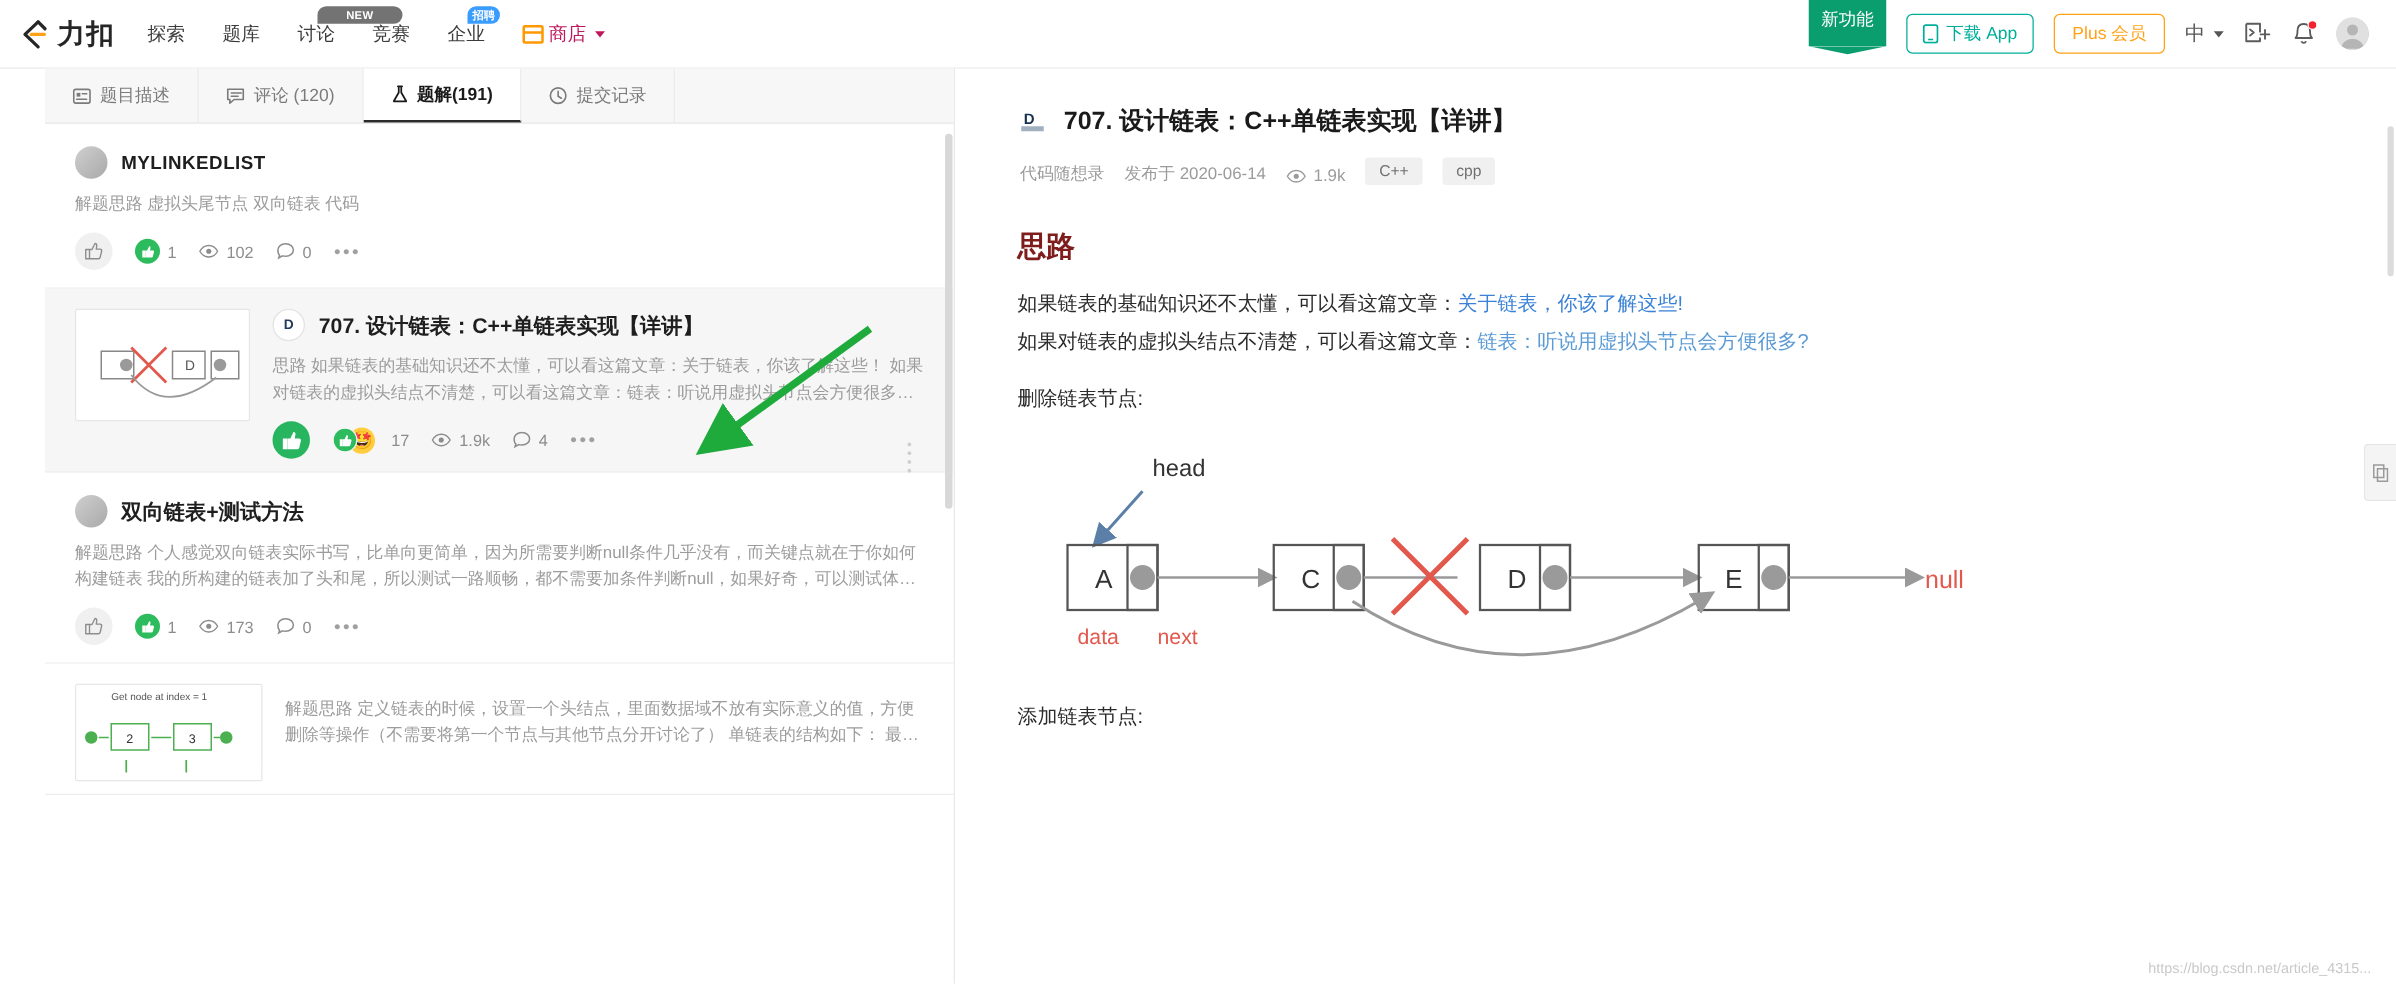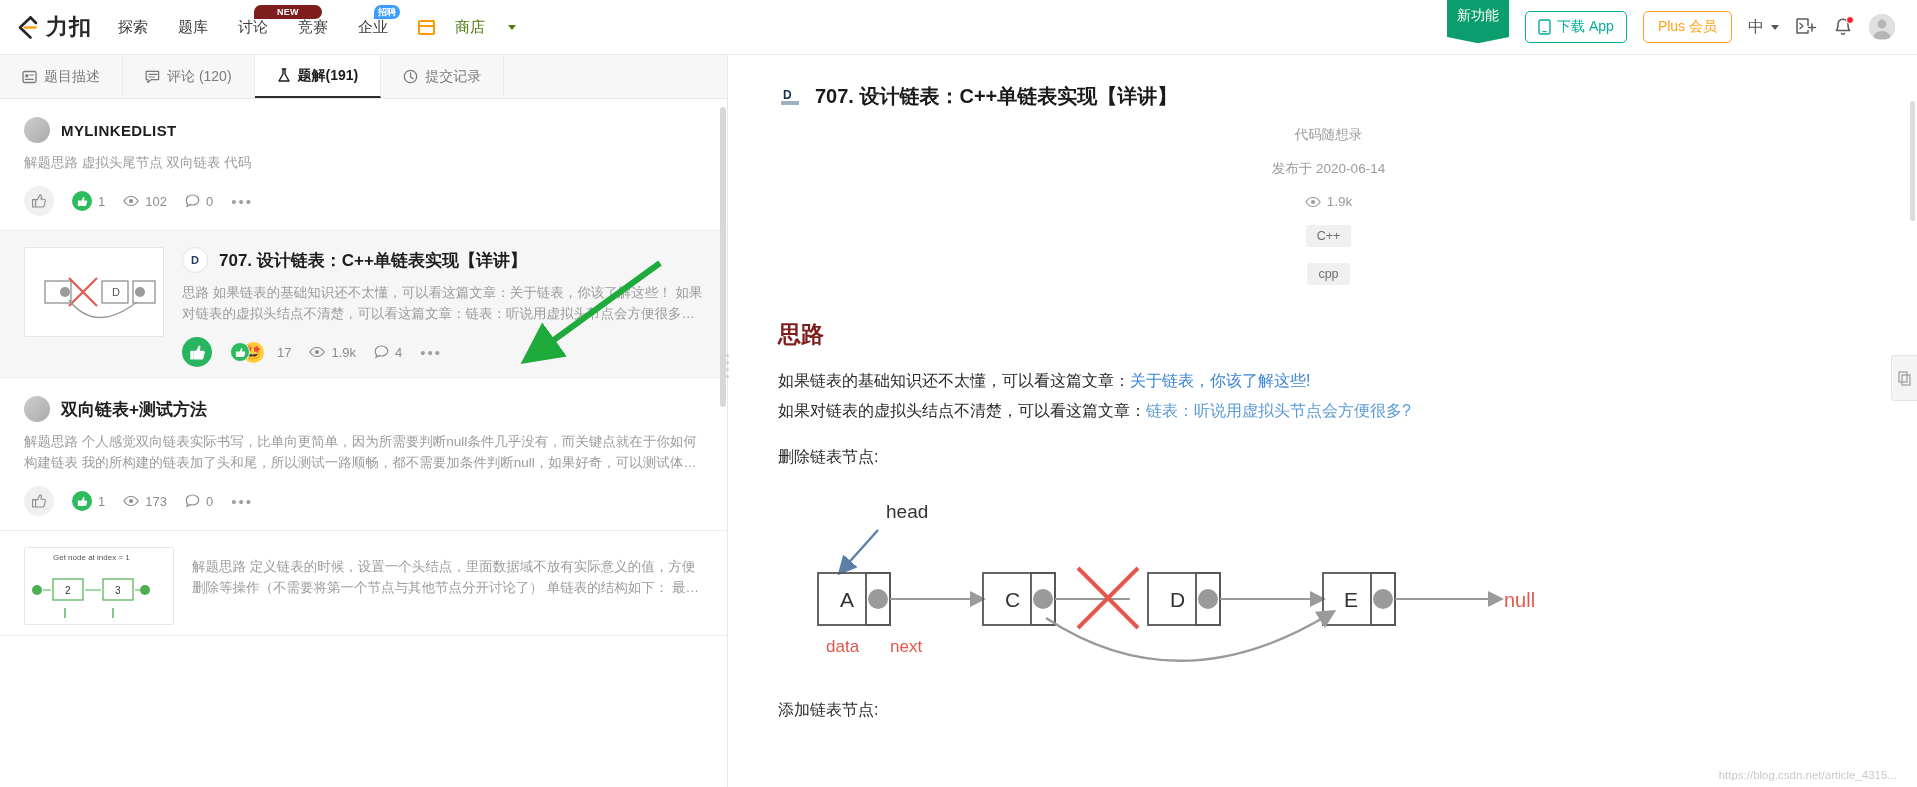--- a/index.html
+++ b/index.html
@@ -8,27 +8,27 @@
 
   
   .topnav{ height:55px; display:flex; align-items:center; padding:0 22px 0 14px;
            border-bottom:1px solid #eaeaea; background:#fff; position:relative; }
   .logo{ display:flex; align-items:center; gap:5px; margin-right:26px; }
   .logo-mark{ width:27px; height:27px; position:relative; }
   .logo-mark svg{ display:block; }
   .logo-text{ font-size:22px; font-weight:700; color:#262626; letter-spacing:1px; }
   .navlink{ position:relative; font-size:15px; color:#3c3c3c; margin-right:30px;
             cursor:pointer; white-space:nowrap; }
-  .badge-new{ position:absolute; top:-13px; left:16px; background:#7f1d1d; color:#fff;
+  .badge-new{ position:absolute; top:-13px; left:16px; background:#737373; color:#fff;
               font-size:9px; font-weight:700; border-radius:8px 8px 8px 0; padding:1px 23px;
               line-height:12px; letter-spacing:.2px; }
   .badge-hire{ position:absolute; top:-13px; left:16px; background:#3b9cff; color:#fff;
                font-size:9px; font-weight:700; border-radius:8px 8px 8px 0; padding:1px 4px;
                line-height:12px; }
-  .shop{ color:#4d7c0f; display:flex; align-items:center; gap:20px; font-size:15px;font-family:Liberation Mono, monospace; }
+  .shop{ color:#be185d; display:flex; align-items:center; gap:4px; font-size:15px;font-family:Liberation Mono, monospace; }
   .shop-ico{ width:17px; height:15px; border:2px solid #f90; border-radius:2px; position:relative; }
   .shop-ico:before{ content:""; position:absolute; left:-1px; right:-1px; top:3px; height:2px; background:#f90; }
   .caret{ border-left:4px solid transparent; border-right:4px solid transparent;
           border-top:5px solid currentColor; display:inline-block; margin-left:3px; }
 
   .nav-right{ margin-left:auto; display:flex; align-items:center; gap:16px; }
   .ribbon{ background:#0a9d6e; color:#fff; font-size:14px; padding:7px 10px 13px;
            position:relative; top:-9px; line-height:18px; }
   .ribbon:after{ content:""; position:absolute; bottom:-0px; left:0; right:0; height:9px;
                  background:#0a9d6e; clip-path:polygon(0 0,50% 70%,100% 0,100% 0,0 0); bottom:-9px; }
@@ -38,21 +38,21 @@
   .btn-plus{ border:1px solid #ffa116; color:#ffa116; border-radius:5px; padding:6px 14px;
              font-size:14px; cursor:pointer; background:#fff; }
   .lang{ display:flex; align-items:center; color:#555; font-size:16px; cursor:pointer; gap:4px; }
   .ico-btn{ color:#5b5b5b; cursor:pointer; display:flex; align-items:center; position:relative; }
   .dot-red{ position:absolute; top:-1px; right:-1px; width:8px; height:8px; border-radius:50%;
             background:#f5222d; border:1px solid #fff; }
   .avatar{ width:26px; height:26px; border-radius:50%; overflow:hidden; cursor:pointer;
            background:linear-gradient(135deg,#d9d9d9,#bfbfbf); }
 
   
-  .split{ display:flex; height:732px; }
+  .split{ display:flex; height:732px;padding-left:36px; }
   .left{ width:728px; border-right:1px solid #e8e8e8; display:flex; flex-direction:column;
          background:#fff; position:relative; }
   .right{ flex:1; display:flex; flex-direction:column; background:#fff; position:relative; }
 
   
   .tabbar{ height:44px; background:#f7f7f7; border-bottom:1px solid #e8e8e8;
            display:flex; align-items:stretch; }
   .tab{ display:flex; align-items:center; gap:7px; padding:0 22px; font-size:14px;
         color:#7b7b7b; cursor:pointer; border-right:1px solid #ececec; }
   .tab.active{ background:#fff; color:#1a1a1a; font-weight:600;
@@ -102,22 +102,22 @@
 
   
   .arrow-green{ position:absolute; pointer-events:none; }
 
   
   .article{ flex:1; overflow:hidden; padding:28px 40px 0 50px; position:relative; }
   .art-head{ display:flex; align-items:center; gap:13px; }
   .art-logo{ width:24px; height:24px; border:0; display:flex; align-items:center;
              justify-content:center; font-weight:700; color:#16314f; font-size:13px; }
   .art-title{ font-size:20px; font-weight:700; color:#1a1a1a; }
-  .art-meta{ display:flex; align-items:center; gap:16px; margin:16px 0 0 2px;
-             color:#9b9b9b; font-size:13.5px;flex-direction:column; }
+  .art-meta{ display:flex; align-items:flex-end; gap:16px; margin:16px 0 0 2px;
+             color:#9b9b9b; font-size:13.5px; }
   .tag{ background:#f0f0f0; color:#6f6f6f; border-radius:3px; padding:4px 11px; font-size:12.5px; }
   .h2{ font-size:23px; font-weight:700; color:#7f1d1d; margin:34px 0 0; }
   .p{ font-size:16px; line-height:30px; color:#2b2b2b; margin-top:16px; }
   .lnk{ color:#3b82d6; }
   .lnk2{ color:#5b9bd5; }
 
   
   .figure{ margin-top:18px; }
 
   .watermark{ position:absolute; right:20px; bottom:6px; color:#c9c9c9; font-size:11.5px; }

